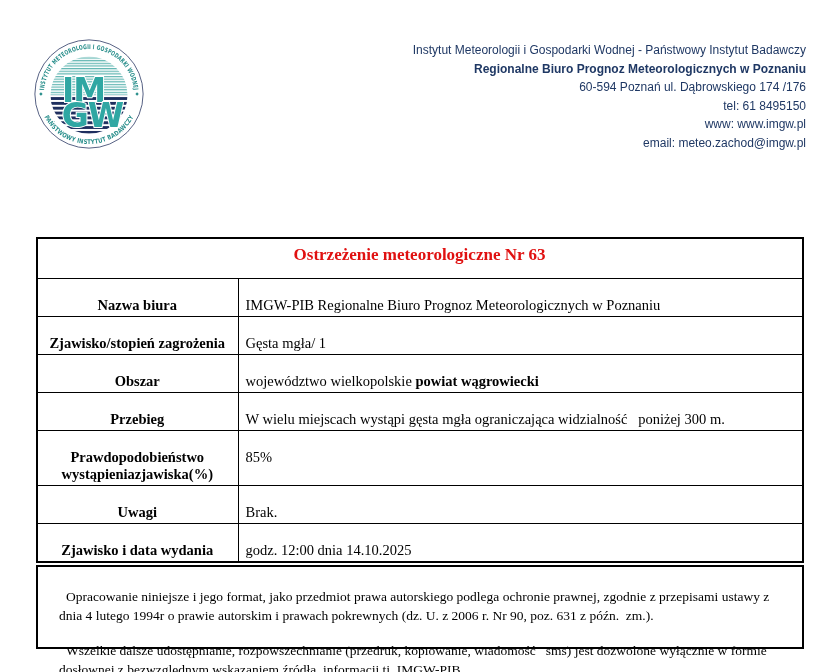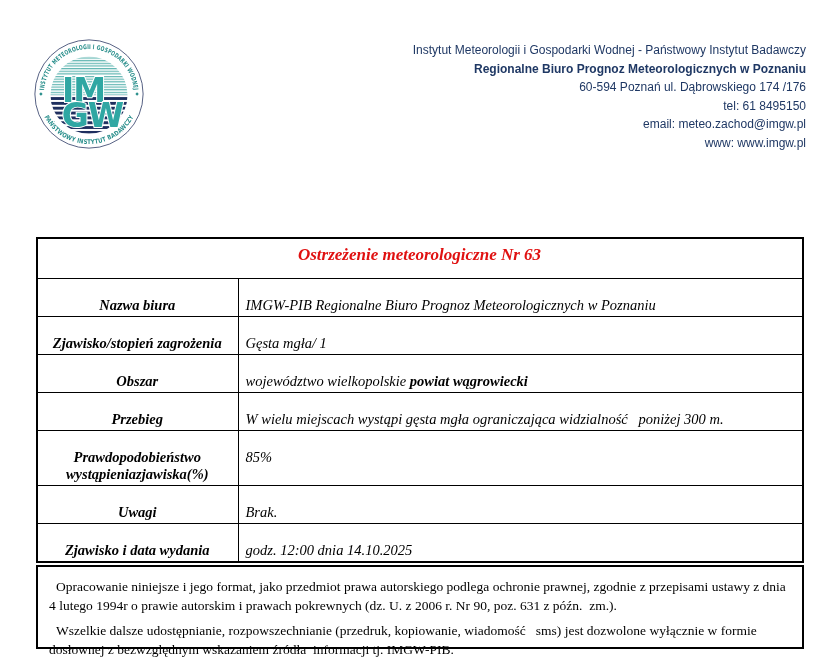--- a/index.html
+++ b/index.html
@@ -16,34 +16,34 @@
   .header-block{position:absolute;top:41px;right:28px;text-align:right;
                 font-family:"Liberation Sans", sans-serif;font-size:12px;line-height:18.5px;
                 color:#1f3864;}
   .hl{white-space:pre;}
   .hl.bold{font-weight:bold;}
 
   
   .doc-table{position:absolute;left:36px;top:237px;width:768px;border-collapse:collapse;
              table-layout:fixed;border:2px solid #000;font-size:14.5px;line-height:17px;}
   .doc-table td{border:1px solid #000;vertical-align:top;padding:18px 6px 2px 5px;
-                white-space:pre-wrap;overflow:hidden;font-style:italic;}
+                white-space:pre-wrap;overflow:hidden;}
   .doc-table .title-row td{height:30px;text-align:center;font-weight:bold;font-size:17px;
                            color:#e01111;padding-top:7px;}
   .doc-table .lbl{font-weight:bold;text-align:center;}
   .doc-table .val{padding-left:7px;}
   .b{font-weight:bold;}
   .doc-table tr.r1{height:29px}.doc-table tr.r2{height:30px}.doc-table tr.r3{height:29px}
   .doc-table tr.r4{height:30px}.doc-table tr.r5{height:29px}.doc-table tr.r6{height:44px}
   .doc-table tr.r7{height:31px}.doc-table tr.r8{height:29px}.doc-table tr.r9{height:45px}
 
   
   .footer-box{position:absolute;left:36px;top:565px;width:768px;height:84px;box-sizing:border-box;
               border:2px solid #000;padding:4px 6px 0 5px;font-size:13.5px;line-height:19px;}
-  .footer-box p{margin:6px;text-indent:7px;white-space:pre-wrap;}
+  .footer-box p{margin:16px;text-indent:7px;white-space:pre-wrap;}
 </style>
 </head>
 <body>
 
 <div class="page">
 
   <div class="logo">
     <svg viewBox="0 0 100 100" width="110" height="112">
       <defs>
         <clipPath id="discClip">
@@ -76,22 +76,22 @@
       <text class="logo-letters" x="45" y="57" font-size="30" text-anchor="middle">IM</text>
       <text class="logo-letters" x="53" y="80" font-size="30" text-anchor="middle">GW</text>
     </svg>
   </div>
 
   <div class="header-block">
     <div class="hl">Instytut Meteorologii i Gospodarki Wodnej - Państwowy Instytut Badawczy</div>
     <div class="hl bold">Regionalne Biuro Prognoz Meteorologicznych w Poznaniu</div>
     <div class="hl">60-594 Poznań ul. Dąbrowskiego 174 /176</div>
     <div class="hl">tel: 61 8495150</div>
+    <div class="hl">www: www.imgw.pl</div>
     <div class="hl">email: meteo.zachod@imgw.pl</div>
-    <div class="hl">www: www.imgw.pl</div>
   </div>
 
   <table class="doc-table">
     <colgroup>
         <col style="width:201px">
         <col>
       </colgroup>
     <tbody>
         <tr class="title-row">
       <td colspan="2">Ostrzeżenie meteorologiczne Nr 63</td>

